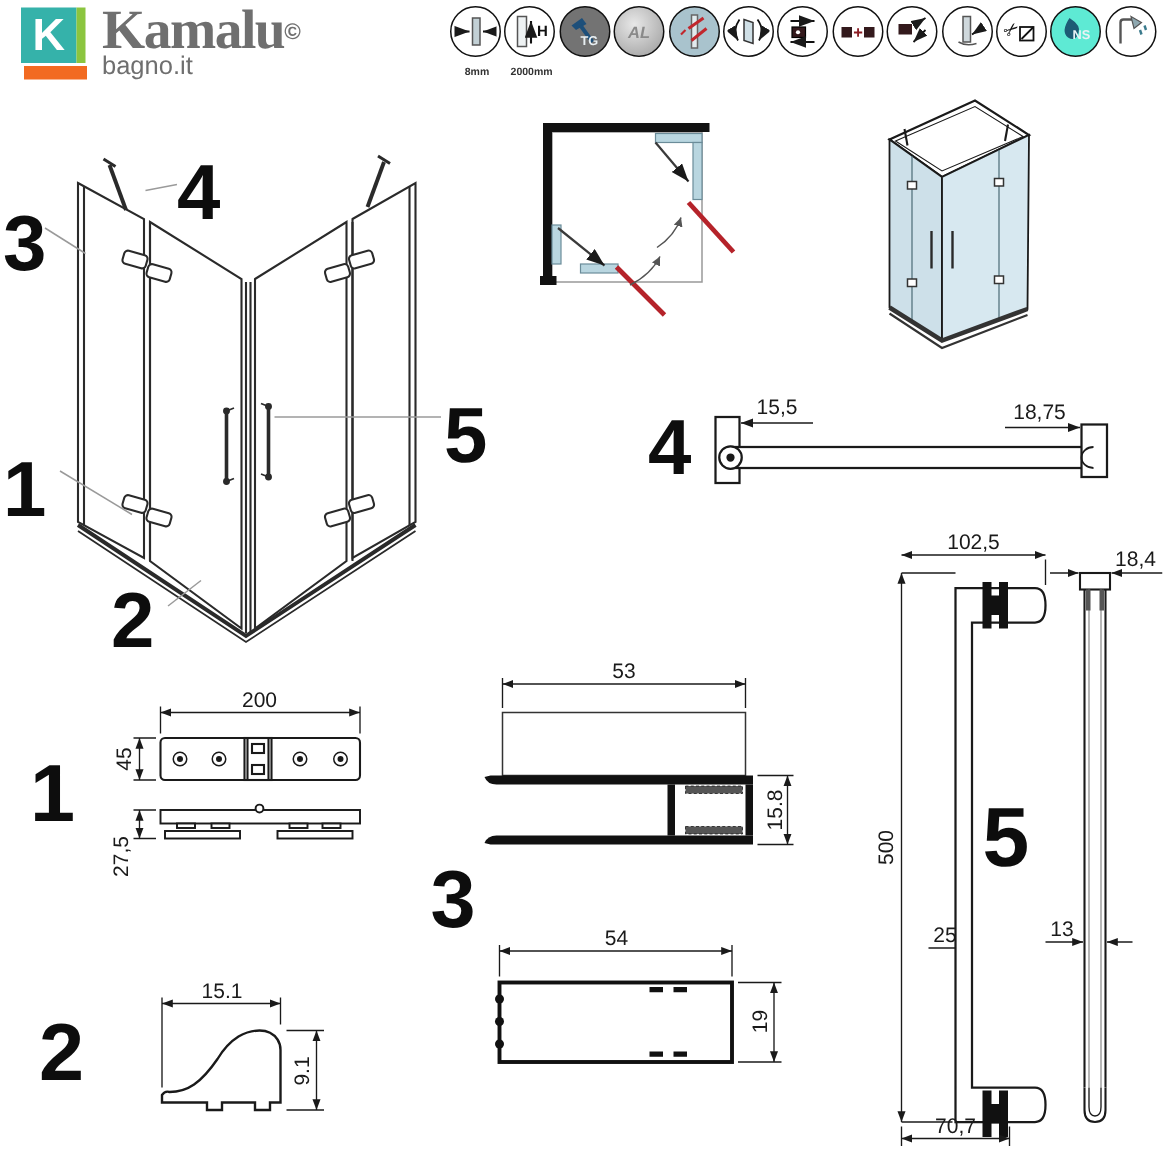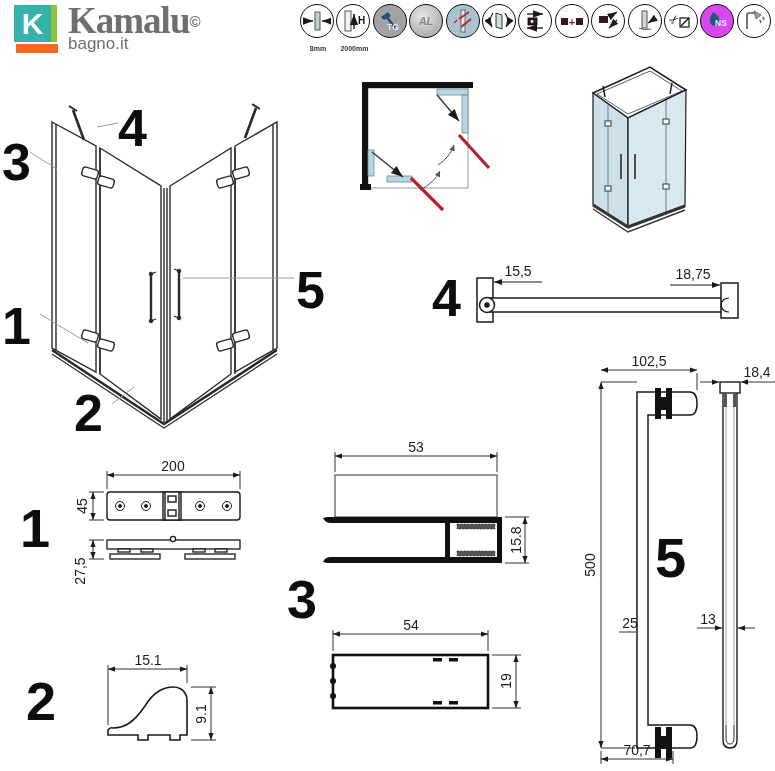--- a/index.html
+++ b/index.html
@@ -15,24 +15,24 @@
   #logo-green{position:absolute;left:37px;top:0;width:6px;height:37px;background:#8bc53f;}
   #logo-orange{position:absolute;left:2px;top:39px;width:42px;height:9px;background:#f26a21;}
   #logo-text{margin-left:8px;line-height:1;}
   #logo-name{font-size:37px;font-weight:bold;color:#6f6f6f;letter-spacing:-1px;font-family:Liberation Serif, serif;}
   #logo-copy{font-size:15px;color:#6f6f6f;vertical-align:super;font-weight:bold;}
   #logo-sub{font-size:17px;color:#6f6f6f;text-align:left;margin-top:-4px;margin-right:14px;}
   
   #icons{left:300px;top:4px;display:flex;gap:2.4px;}
   .ic{width:34px;height:34px;border-radius:50%;border:1.6px solid #111;background:#fff;
       box-sizing:border-box;display:flex;align-items:center;justify-content:center;flex:none;}
-  .ic.teal{background:#a3a3a3;}
+  .ic.teal{background:#737373;}
   .ic.blue{background:#a9c3cd;}
   .ic.metal{background:radial-gradient(circle at 40% 35%,#e8e8e8,#9a9a9a);font-style:italic;}
-  .ic.dark{background:#d946ef;}
+  .ic.dark{background:#5eead4;}
   .iclab{position:absolute;top:40px;font-size:7px;font-weight:bold;color:#333;text-align:center;}
   svg text{font-family:"Liberation Sans",sans-serif;}
   .dim{font-size:14px;fill:#1a1a1a;}
   .big{font-weight:900;fill:#0d0d0d;}
 </style>
 </head>
 <body>
 
 <svg width="0" height="0" style="position:absolute">
   <defs>

